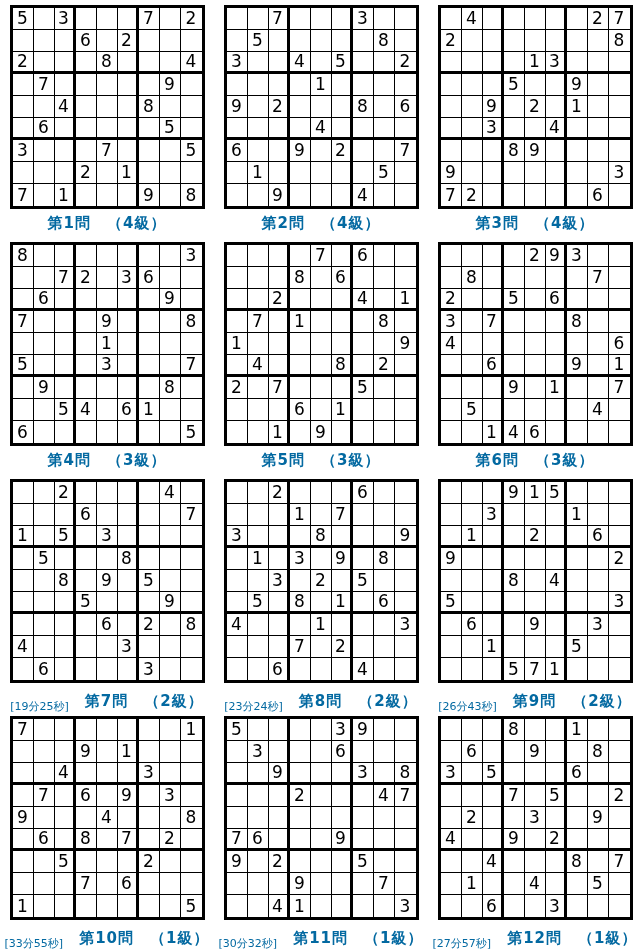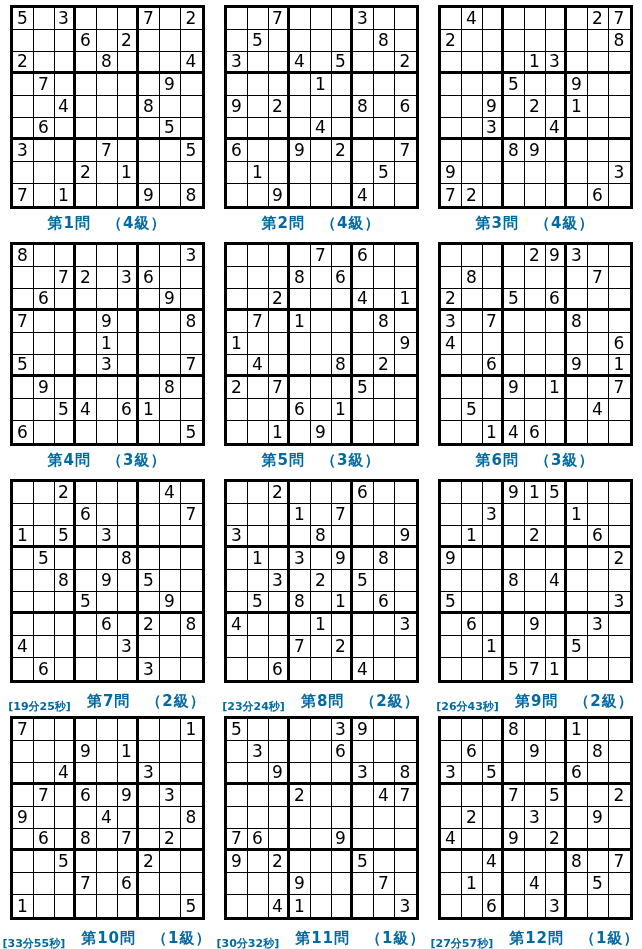--- a/index.html
+++ b/index.html
@@ -53,21 +53,21 @@
     width: 100%;
     display: flex;
     align-items: center;
     justify-content: center;
     gap: 16px;
     color: #0369a1;
     white-space: nowrap;
   }
   .solve-time {
     font-size: 11px;
-    font-weight: bold;
+    font-weight: normal;
     letter-spacing: 0px;
     margin-top: 11px;
   }
   .puzzle-title, .puzzle-level {
     font-size: 15px;
     font-weight: bold;
     letter-spacing: 1px;
   }
 </style>
 </head>

